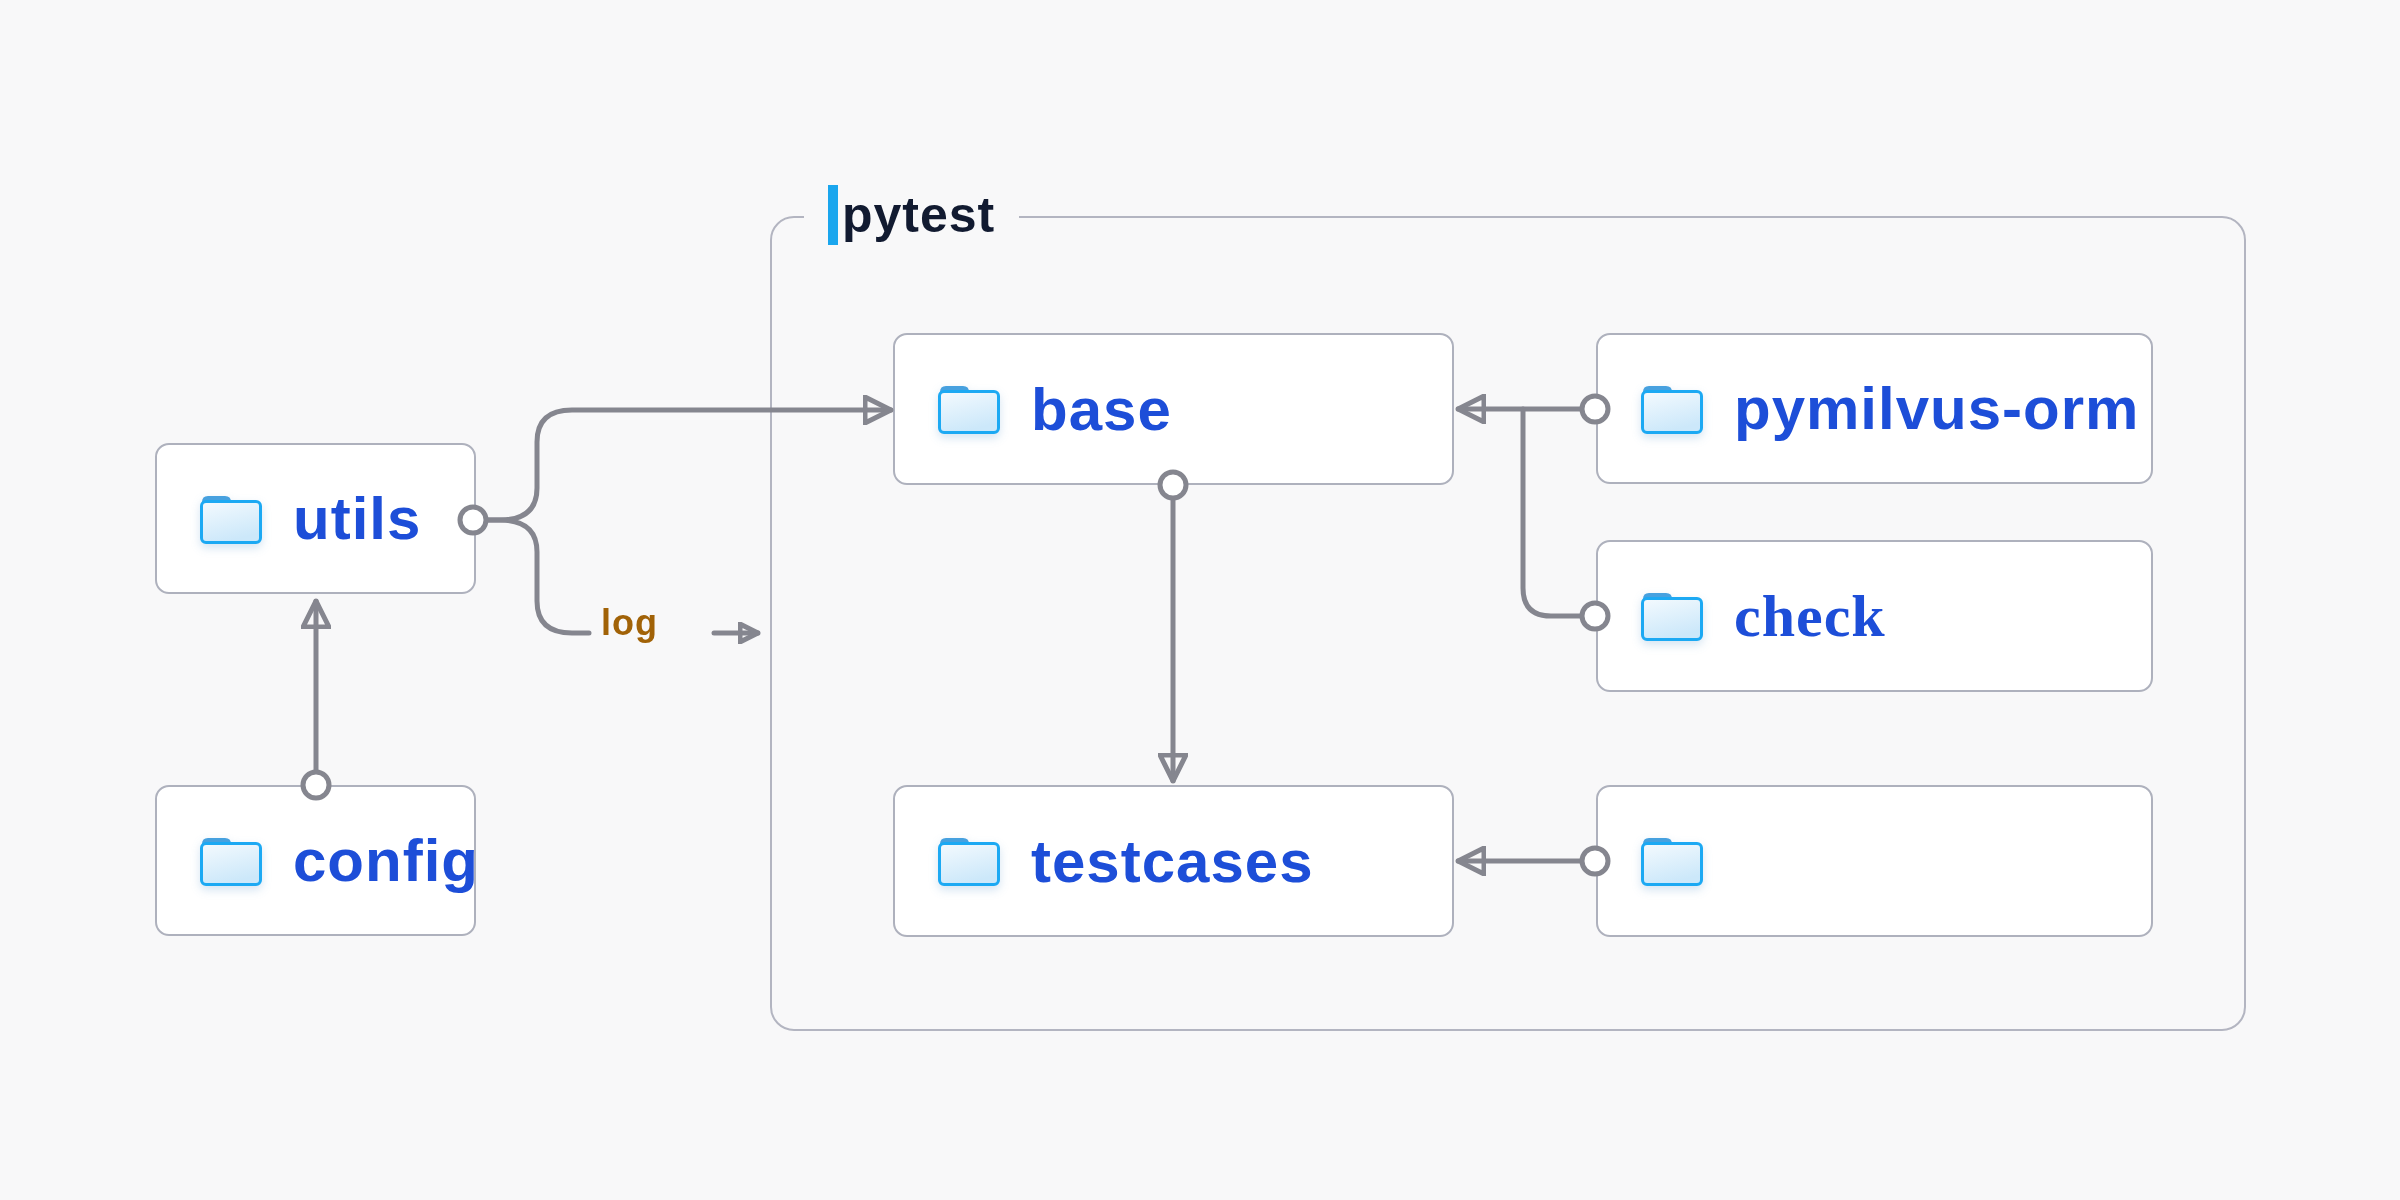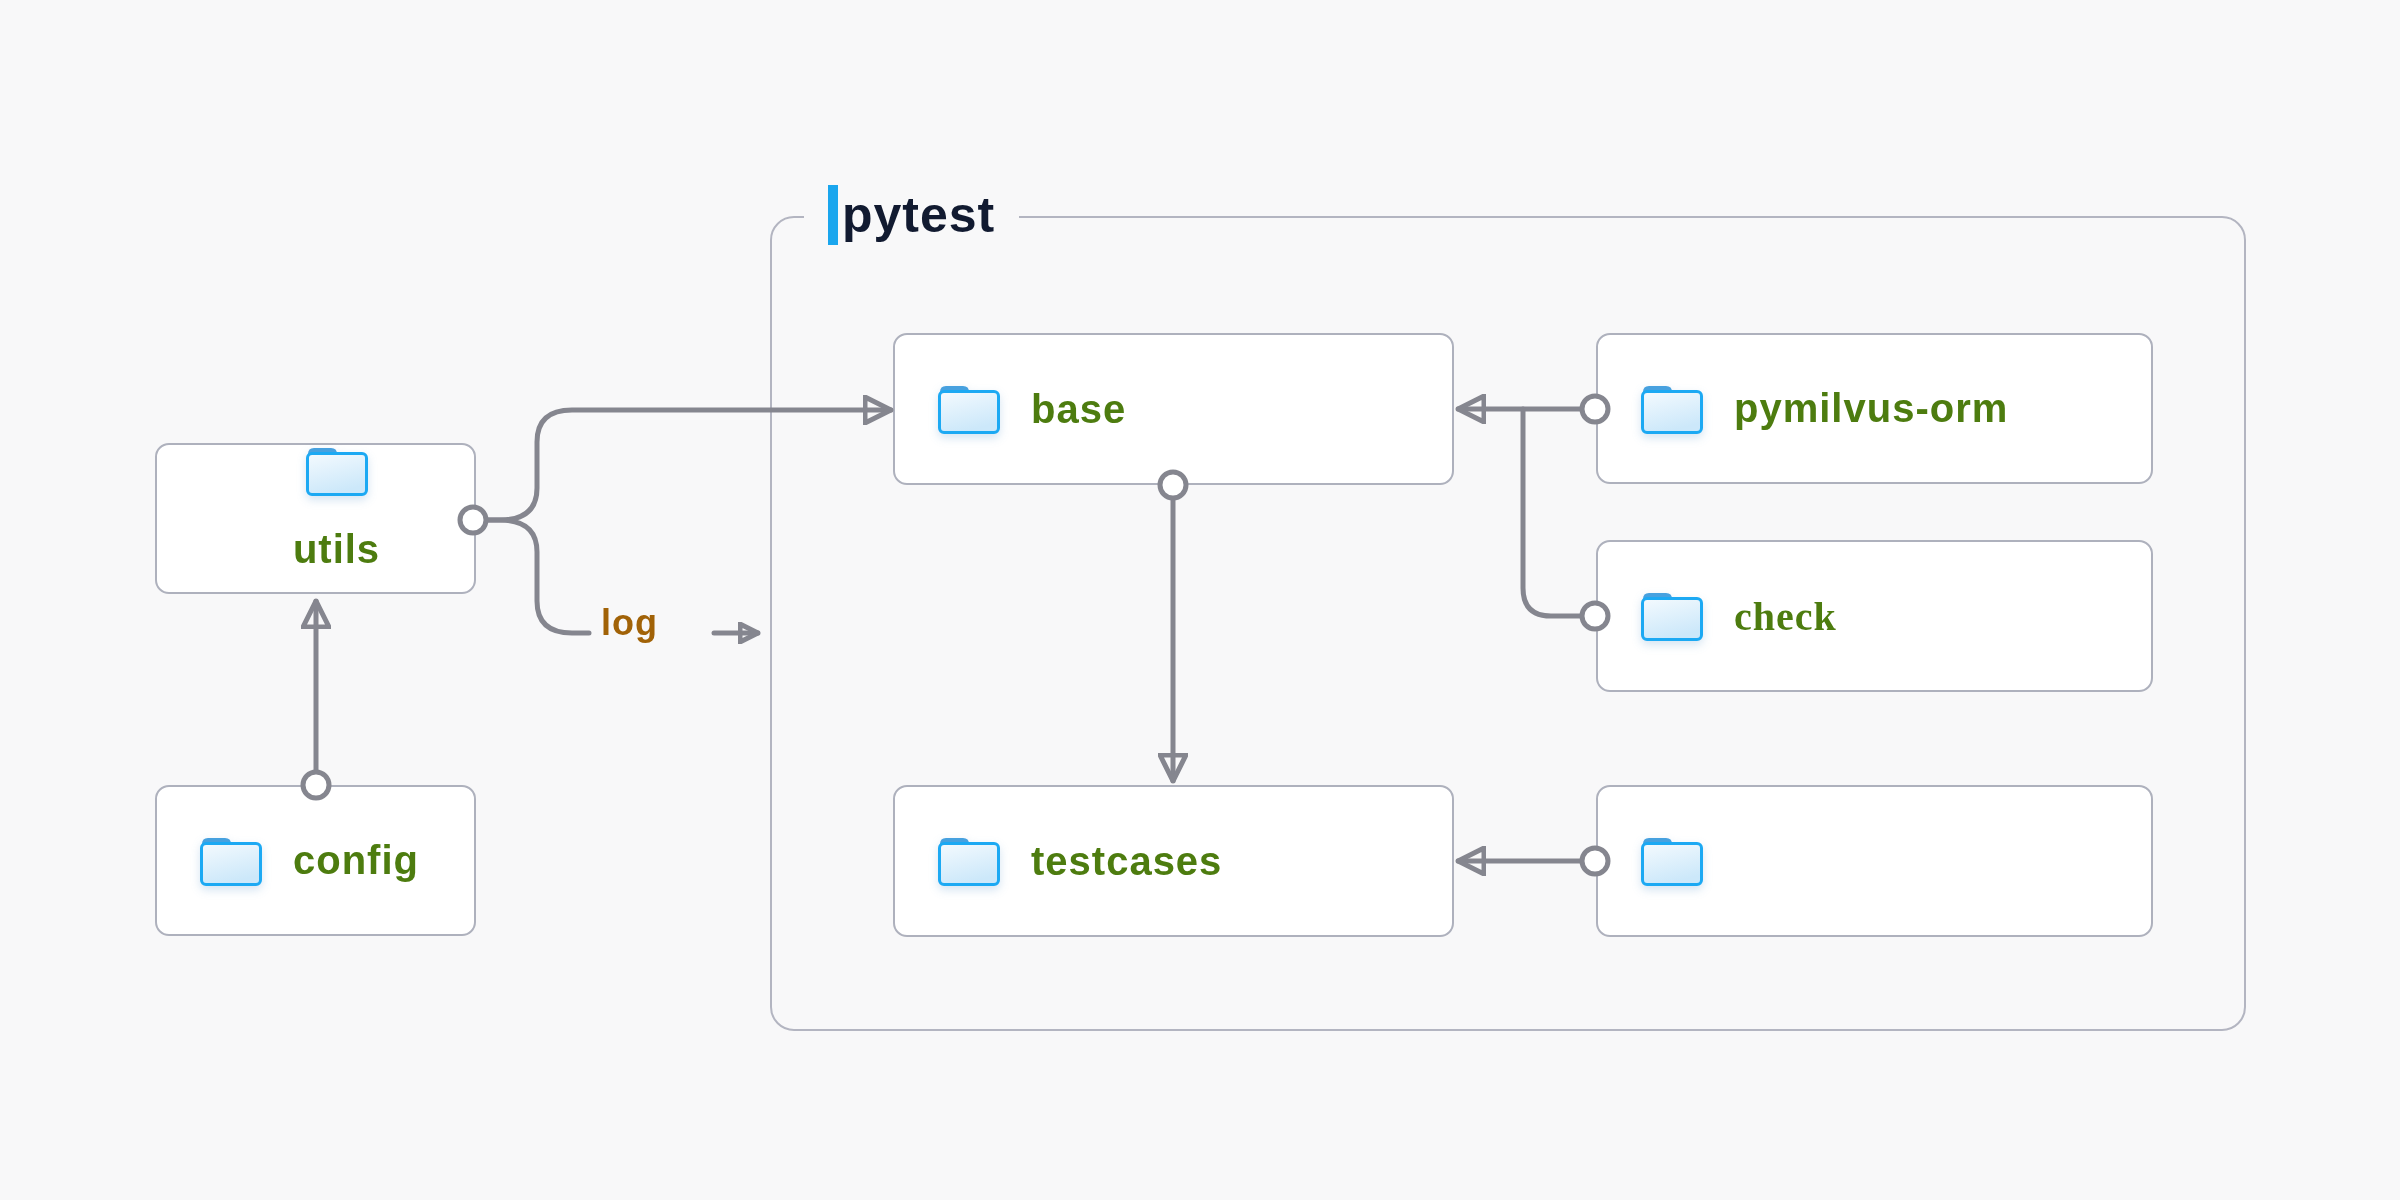--- a/index.html
+++ b/index.html
@@ -28,26 +28,26 @@
   }
 
   
   .node{
     position:absolute;background:#ffffff;
     border:2px solid #aeb1bd;border-radius:14px;
     display:flex;align-items:center;gap:30px;
     padding-left:42px;box-sizing:border-box;z-index:2;
   }
   .node-label{
-    font-size:40px;font-weight:700;color:#4d7c0f;letter-spacing:1px;
+    font-size:60px;font-weight:700;color:#1d4ed8;letter-spacing:1px;
     white-space:nowrap;
   }
   .folder-icon{filter:drop-shadow(0 4px 5px rgba(40,120,190,0.20));flex:0 0 auto;}
 
-  #node-utils    {left:155px; top:443px; width:321px; height:151px;flex-direction:column;}
+  #node-utils    {left:155px; top:443px; width:321px; height:151px;}
   #node-config   {left:155px; top:785px; width:321px; height:151px;}
   #node-base     {left:893px; top:333px; width:561px; height:152px;}
   #node-pymilvus {left:1596px;top:333px; width:557px; height:151px;}
   #node-check    {left:1596px;top:540px; width:557px; height:152px;font-family:Liberation Serif, serif;}
   #node-testcases{left:893px; top:785px; width:561px; height:152px;}
   #node-common   {left:1596px;top:785px; width:557px; height:152px;}
 
   
   .edge-label{
     position:absolute;left:601px;top:602px;

